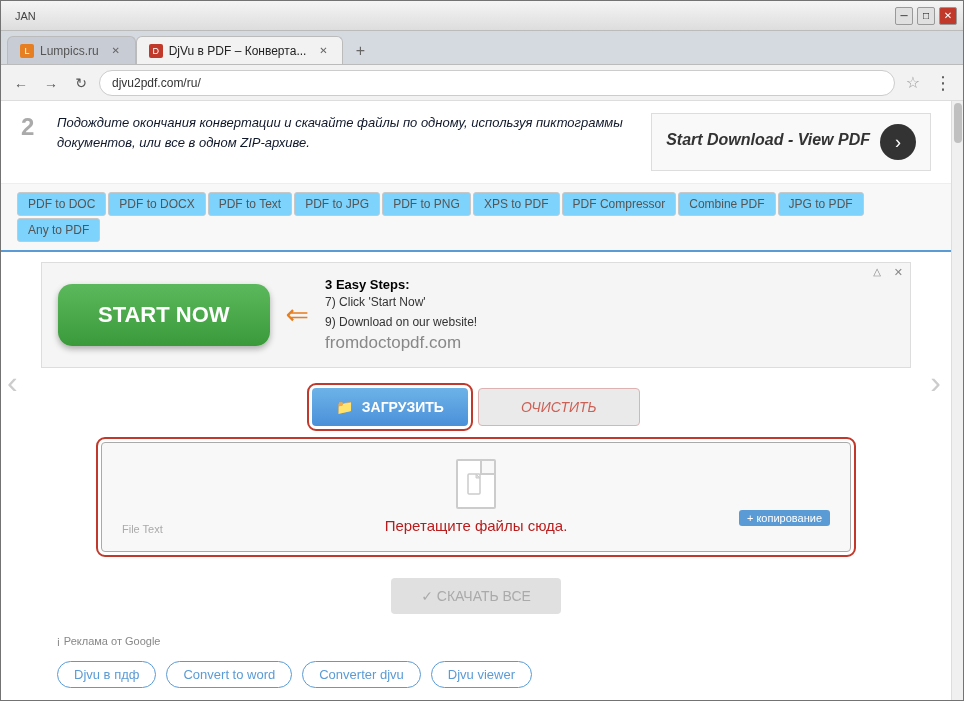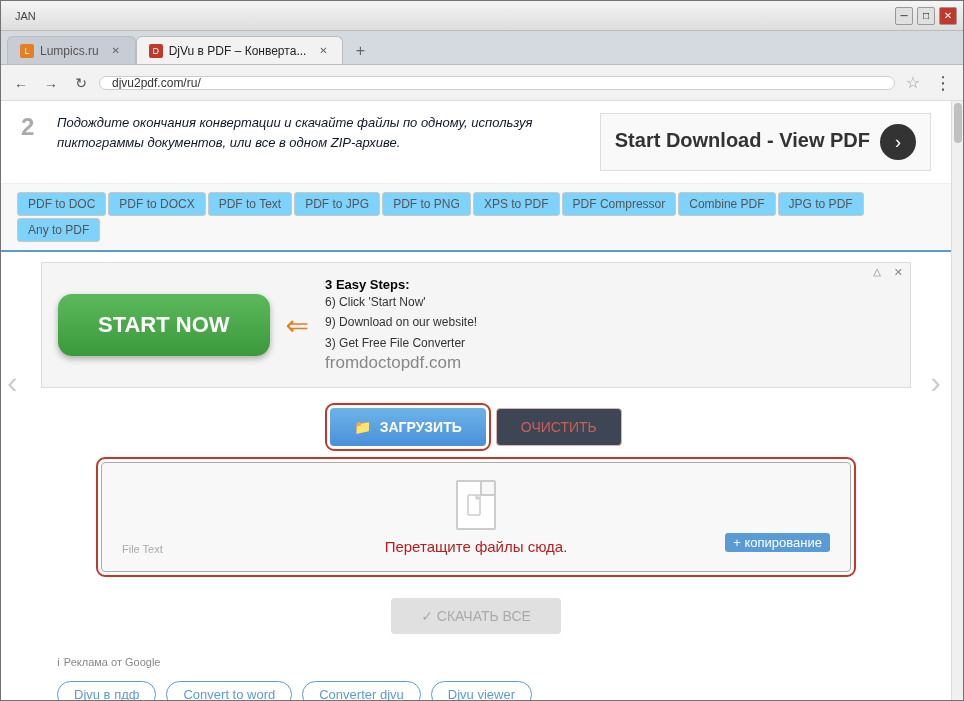--- a/index.html
+++ b/index.html
@@ -20,60 +20,60 @@
     .tab { height: 28px; padding: 0 12px; display: flex; align-items: center; gap: 6px; border-radius: 6px 6px 0 0; font-size: 12px; cursor: pointer; border: 1px solid #bbb; border-bottom: none; }
     .tab.inactive { background: #c8ccd4; color: #555; }
     .tab.active { background: #f2f2f2; color: #222; }
     .tab-favicon { width: 14px; height: 14px; border-radius: 2px; display: inline-block; }
     .tab-close { width: 14px; height: 14px; border-radius: 50%; background: transparent; display: flex; align-items: center; justify-content: center; font-size: 10px; color: #666; margin-left: 4px; }
     .tab-add { width: 26px; height: 26px; display: flex; align-items: center; justify-content: center; font-size: 16px; color: #666; cursor: pointer; margin-left: 4px; }
 
     
     .nav-bar { background: #f2f2f2; height: 36px; display: flex; align-items: center; padding: 0 8px; gap: 6px; border-bottom: 1px solid #ddd; }
     .nav-btn { width: 24px; height: 24px; border: none; background: transparent; cursor: pointer; display: flex; align-items: center; justify-content: center; color: #555; font-size: 14px; border-radius: 3px; }
-    .address-bar { flex: 1; height: 14px; border: 1px solid #ccc; border-radius: 13px; padding: 0 12px; font-size: 12px; background: white; color: #333; outline: none; }
+    .address-bar { flex: 1; height: 26px; border: 1px solid #ccc; border-radius: 13px; padding: 0 12px; font-size: 12px; background: white; color: #333; outline: none; }
     .nav-star { width: 24px; height: 24px; display: flex; align-items: center; justify-content: center; color: #999; font-size: 16px; }
     .nav-menu { width: 24px; height: 24px; display: flex; align-items: center; justify-content: center; color: #555; font-size: 18px; cursor: pointer; }
 
     
     .page-content { background: white; flex: 1; overflow-y: auto; overflow-x: hidden; }
 
     
     .step-banner { padding: 12px 20px; display: flex; align-items: flex-start; gap: 12px; border-bottom: 1px solid #eee; }
     .step-number { font-size: 24px; color: #aaa; font-weight: bold; min-width: 24px; }
     .step-text { font-size: 13px; color: #0f172a; line-height: 1.5; flex: 1; font-style: italic; }
     .ad-block { background: #f9f9f9; border: 1px solid #ddd; padding: 10px 14px; min-width: 220px; display: flex; align-items: center; gap: 10px; }
     .ad-text { font-size: 12px; color: #333; }
-    .ad-title { font-size: 20px; font-weight: bold; color: #333; margin-bottom: 4px; }
+    .ad-title { font-size: 16px; font-weight: bold; color: #333; margin-bottom: 4px; font-style: italic; }
     .ad-btn { width: 36px; height: 36px; background: #333; border-radius: 50%; display: flex; align-items: center; justify-content: center; color: white; font-size: 18px; cursor: pointer; }
 
     
     .nav-links { display: flex; flex-wrap: wrap; gap: 2px; padding: 8px 16px; background: #f8f8f8; border-bottom: 2px solid #5b9bd5; }
     .nav-link { border: 1px solid #c8c8c8; border-radius: 3px; padding: 4px 10px; font-size: 12px; color: #555; cursor: pointer; background: #7dd3fc; white-space: nowrap; }
 
     
     .ad-banner { margin: 10px 16px; position: relative; }
     .ad-inner { border: 1px solid #ddd; background: #f5f5f5; padding: 14px 16px; display: flex; align-items: center; gap: 16px; }
     .start-now-btn { background: linear-gradient(to bottom, #5cb85c, #3a9a3a); color: white; font-size: 22px; font-weight: bold; padding: 18px 40px; border: none; border-radius: 14px; cursor: pointer; text-transform: uppercase; box-shadow: 0 3px 6px rgba(0,0,0,0.3); }
     .ad-steps { font-size: 12px; color: #333; line-height: 1.7; }
     .ad-steps-title { font-weight: bold; font-size: 13px; }
     .ad-domain { font-size: 17px; color: #888; }
 
     
     .upload-area { padding: 10px 50px; }
     .upload-buttons { display: flex; gap: 10px; margin-bottom: 16px; justify-content: center; }
     .upload-btn { background: linear-gradient(to bottom, #6db3e8, #4a90d9); color: white; border: none; padding: 10px 24px; border-radius: 4px; font-size: 14px; font-weight: bold; cursor: pointer; display: flex; align-items: center; gap: 8px; outline: 2px solid #c0392b; outline-offset: 3px; }
-    .clear-btn { background: #0f172a; color: #c0392b; border: 1px solid #d4a0a0; padding: 10px 24px; border-radius: 4px; font-size: 14px; cursor: pointer; opacity: 0.8; }
+    .clear-btn { background: #e5e5e5; color: #c0392b; border: 1px solid #d4a0a0; padding: 10px 42px; border-radius: 4px; font-size: 14px; cursor: pointer; opacity: 0.8; font-style: italic; }
 
     
     .drop-zone { border: 1px solid #aaa; border-radius: 4px; min-height: 110px; display: flex; flex-direction: column; align-items: center; justify-content: center; background: #f8f8f8; color: #888; font-size: 15px; position: relative; outline: 2px solid #c0392b; outline-offset: 3px; margin: 0 10px; }
     .drop-icon { width: 40px; height: 50px; border: 2px solid #ccc; border-radius: 2px; background: white; margin-bottom: 8px; position: relative; display: flex; align-items: center; justify-content: center; }
     .drop-icon::before { content: ''; position: absolute; top: 0; right: 0; width: 12px; height: 12px; border-left: 2px solid #ccc; border-bottom: 2px solid #ccc; background: #f8f8f8; }
     .drop-text { font-size: 15px; color: #b91c1c; }
-    .copy-badge { position: absolute; bottom: 19px; right: 20px; background: #5b9bd5; color: white; font-size: 13px; padding: 2px 8px; border-radius: 3px; cursor: pointer; }
+    .copy-badge { position: absolute; bottom: 25px; right: 20px; background: #5b9bd5; color: white; font-size: 11px; padding: 2px 8px; border-radius: 3px; cursor: pointer; }
     .file-type-label { position: absolute; bottom: 16px; left: 20px; font-size: 11px; color: #aaa; }
 
     
     .download-all { display: flex; justify-content: center; margin: 16px 0; align-items: flex-end; }
     .download-all-btn { background: #e0e0e0; color: #aaa; border: none; padding: 10px 30px; border-radius: 4px; font-size: 14px; cursor: not-allowed; display: flex; align-items: center; gap: 8px; }
 
     
     .google-ads { display: flex; align-items: center; gap: 4px; padding: 4px 16px; font-size: 11px; color: #888; }
 
     
@@ -156,23 +156,22 @@
       <div class="content-wrapper" style="position:relative;padding:0 40px;">
         <span class="side-arrow-left" style="position:absolute;left:6px;top:120px;font-size:32px;color:#ccc;cursor:pointer;">‹</span>
         <span class="side-arrow-right" style="position:absolute;right:10px;top:120px;font-size:32px;color:#ccc;cursor:pointer;">›</span>
 
         <div class="ad-banner" style="position:relative;margin:10px 0;">
           <div class="ad-inner">
             <button class="start-now-btn">START NOW</button>
             <span style="font-size:28px;color:#e67e22;">⇐</span>
             <div>
               <div class="ad-steps-title">3 Easy Steps:</div>
-              <div class="ad-steps">6) Click 'Start Now'</div>
+              <div class="ad-steps">7) Click 'Start Now'</div>
               <div class="ad-steps">9) Download on our website!</div>
-              <div class="ad-steps">3) Get Free File Converter</div>
               <div class="ad-domain">fromdoctopdf.com</div>
             </div>
           </div>
           <span style="position:absolute;top:4px;right:30px;font-size:10px;color:#888;cursor:pointer;">△</span>
           <span style="position:absolute;top:4px;right:8px;font-size:11px;color:#888;cursor:pointer;">✕</span>
         </div>
 
         <div class="upload-area">
           <div class="upload-buttons">
             <button class="upload-btn">

